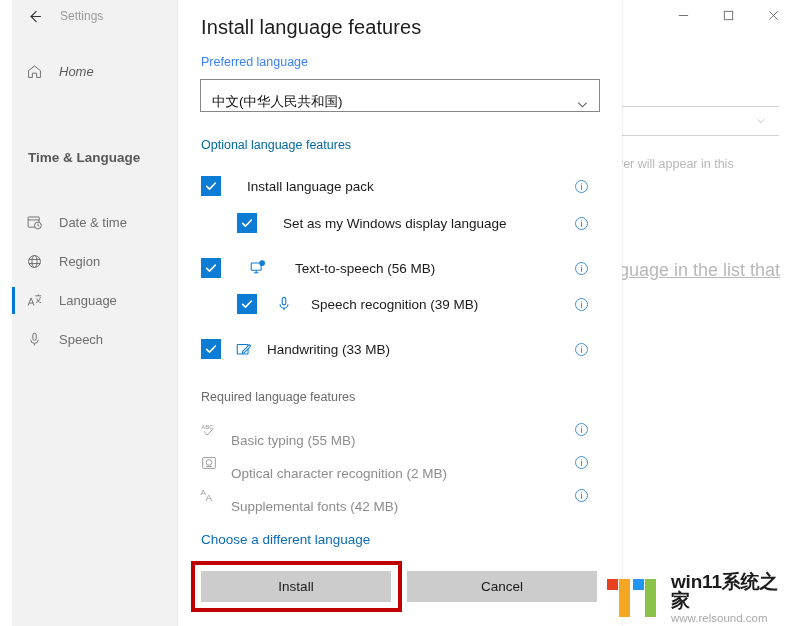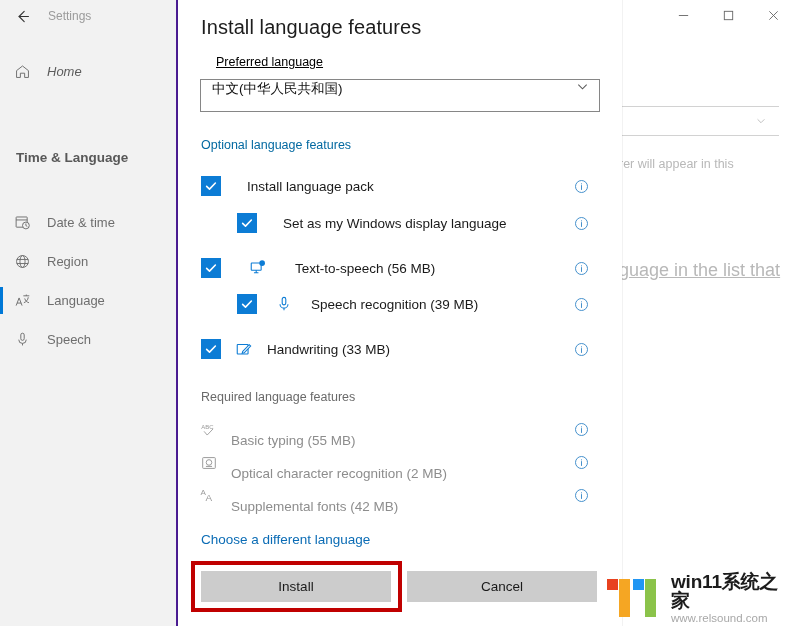--- a/index.html
+++ b/index.html
@@ -10,21 +10,21 @@
     overflow: hidden;
   }
   #root { position: relative; width: 796px; height: 626px; }
 
   
   .settings-window {
     position: absolute; inset: 0;
     background: #ffffff;
   }
   .sidebar {
-    position: absolute; left: 0; top: 0;
+    position: absolute; left: 12px; top: 0;
     width: 179px; height: 626px;
     background: #f2f2f2;
     border-right: 3px solid #4c1d95;
   }
   .titlebar-left {
     position: absolute; left: 0; top: 0; width: 179px; height: 32px;
     display: flex; align-items: center;
   }
   .back-btn {
     width: 44px; height: 30px;
@@ -101,29 +101,29 @@
     position: absolute; left: 178px; top: 0;
     width: 444px; height: 626px;
     background: #ffffff;
     box-shadow: 0 0 0 1px rgba(0,0,0,0.05);
   }
   .dlg-title {
     position: absolute; left: 23px; top: 16px;
     font-size: 20px; color: #1d1d1d; letter-spacing: 0.1px;
   }
   .lbl-preferred {
-    position: absolute; left: 38px; top: 55px;
-    font-size: 12.5px; color: #000000; text-decoration: underline;
+    position: absolute; left: 23px; top: 55px;
+    font-size: 12.5px; color: #3b82f6;
   }
   .combo {
     position: absolute; left: 22px; top: 79px;
     width: 400px; height: 33px;
     border: 1px solid #868686;
     background: #fff;
-    display: flex; align-items: flex-start;
+    display: flex; align-items: flex-end;
     padding: 0 10px 0 11px;
   }
   .combo .val { flex: 1; font-size: 13.5px; color: #111; }
   .combo .chev { color: #5a5a5a; font-size: 11px; }
 
   .lbl-optional {
     position: absolute; left: 23px; top: 138px;
     font-size: 12.5px; color: #0369a1;
   }
 

